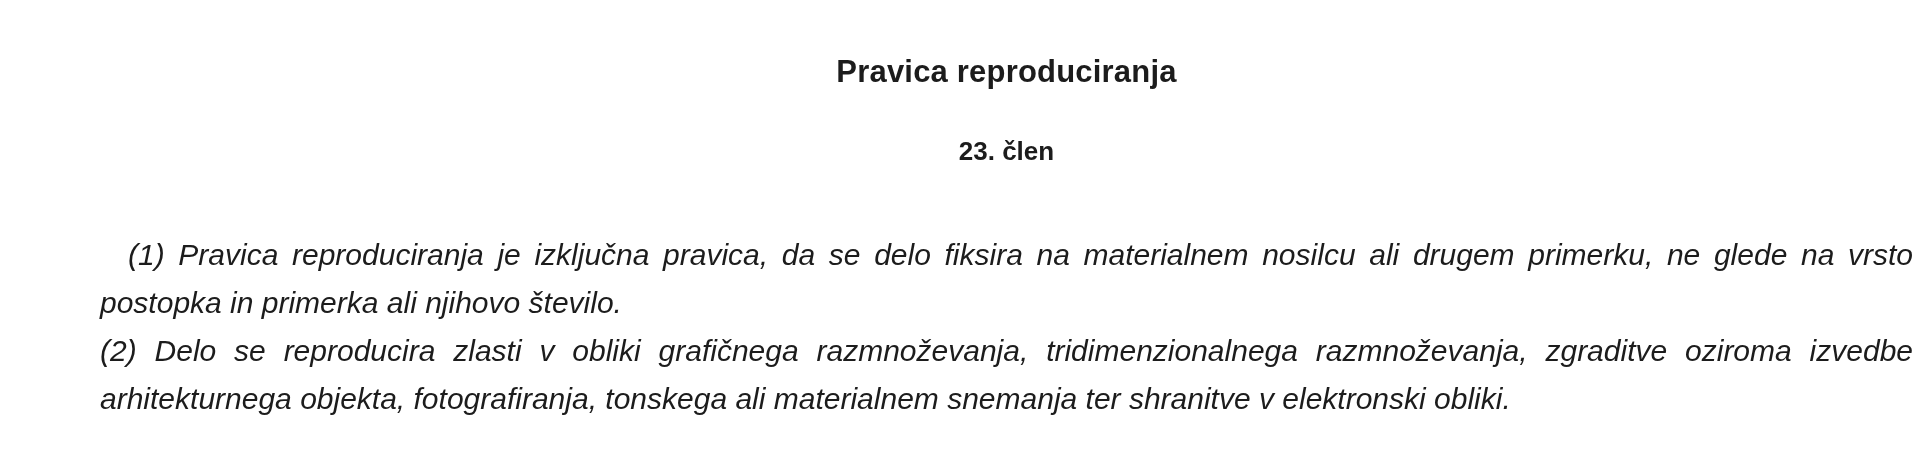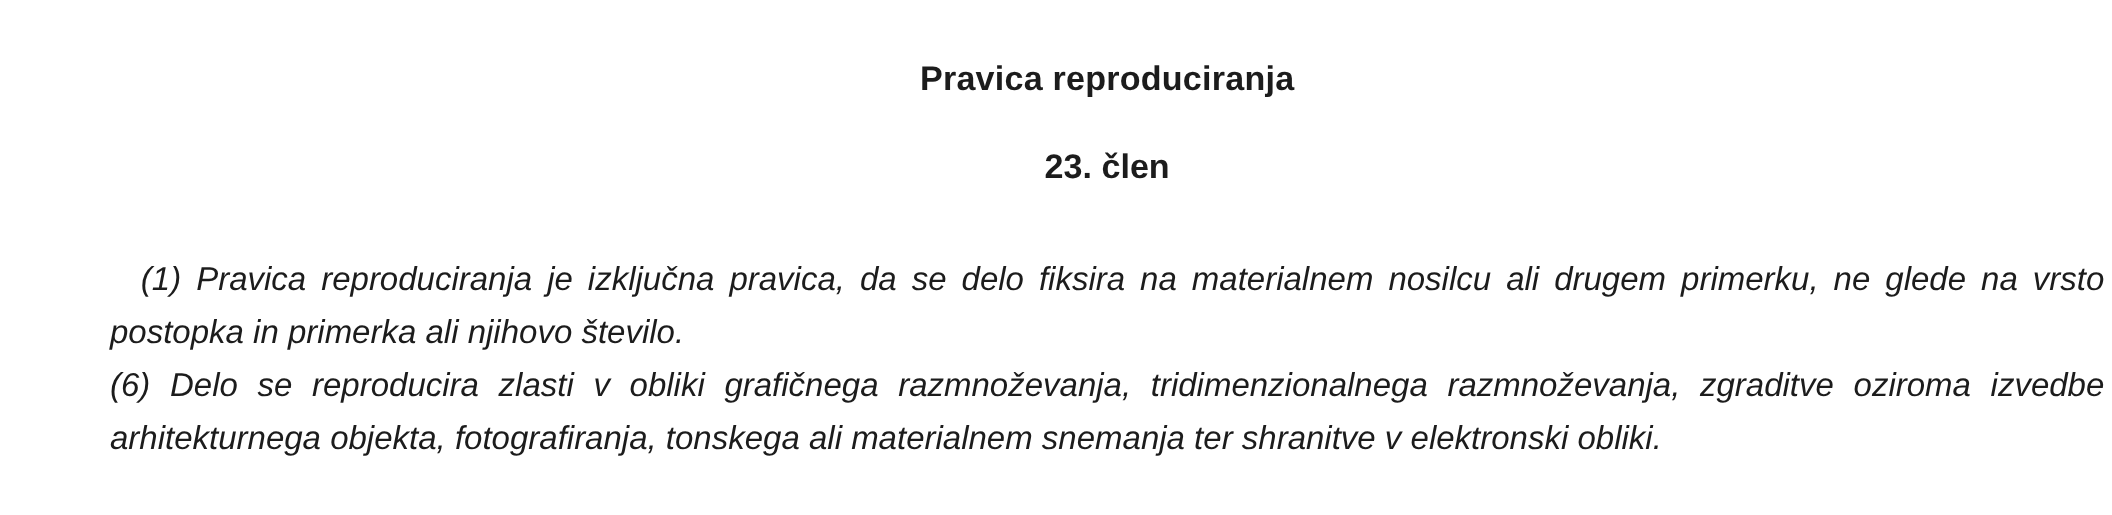--- a/index.html
+++ b/index.html
@@ -24,21 +24,21 @@
   .doc-title {
     text-align: center;
     font-weight: bold;
     font-size: 31px;
     line-height: 47px;
     letter-spacing: 0.2px;
   }
   .article-heading {
     text-align: center;
     font-weight: bold;
-    font-size: 31px;
+    font-size: 26px;
     line-height: 47px;
     margin-top: 33px;
   }
   .body-text {
     margin-top: 56px;
     font-size: 30px;
     line-height: 48px;
   }
   .line {
     text-align: justify;
@@ -64,18 +64,18 @@
   <div class="article-heading">23. člen</div>
 
   <div class="body-text">
 
     <div>
       <div class="line indent">(1) Pravica reproduciranja je izključna pravica, da se delo fiksira na materialnem nosilcu ali drugem primerku, ne glede na vrsto</div>
       <div class="line last">postopka in primerka ali njihovo število.</div>
     </div>
 
     <div>
-      <div class="line">(6) Delo se reproducira zlasti v obliki grafičnega razmnoževanja, tridimenzionalnega razmnoževanja, zgraditve oziroma izvedbe</div>
+      <div class="line">(2) Delo se reproducira zlasti v obliki grafičnega razmnoževanja, tridimenzionalnega razmnoževanja, zgraditve oziroma izvedbe</div>
       <div class="line last">arhitekturnega objekta, fotografiranja, tonskega ali materialnem snemanja ter shranitve v elektronski obliki.</div>
     </div>
 
   </div>
 </div>
 
 </body></html>

